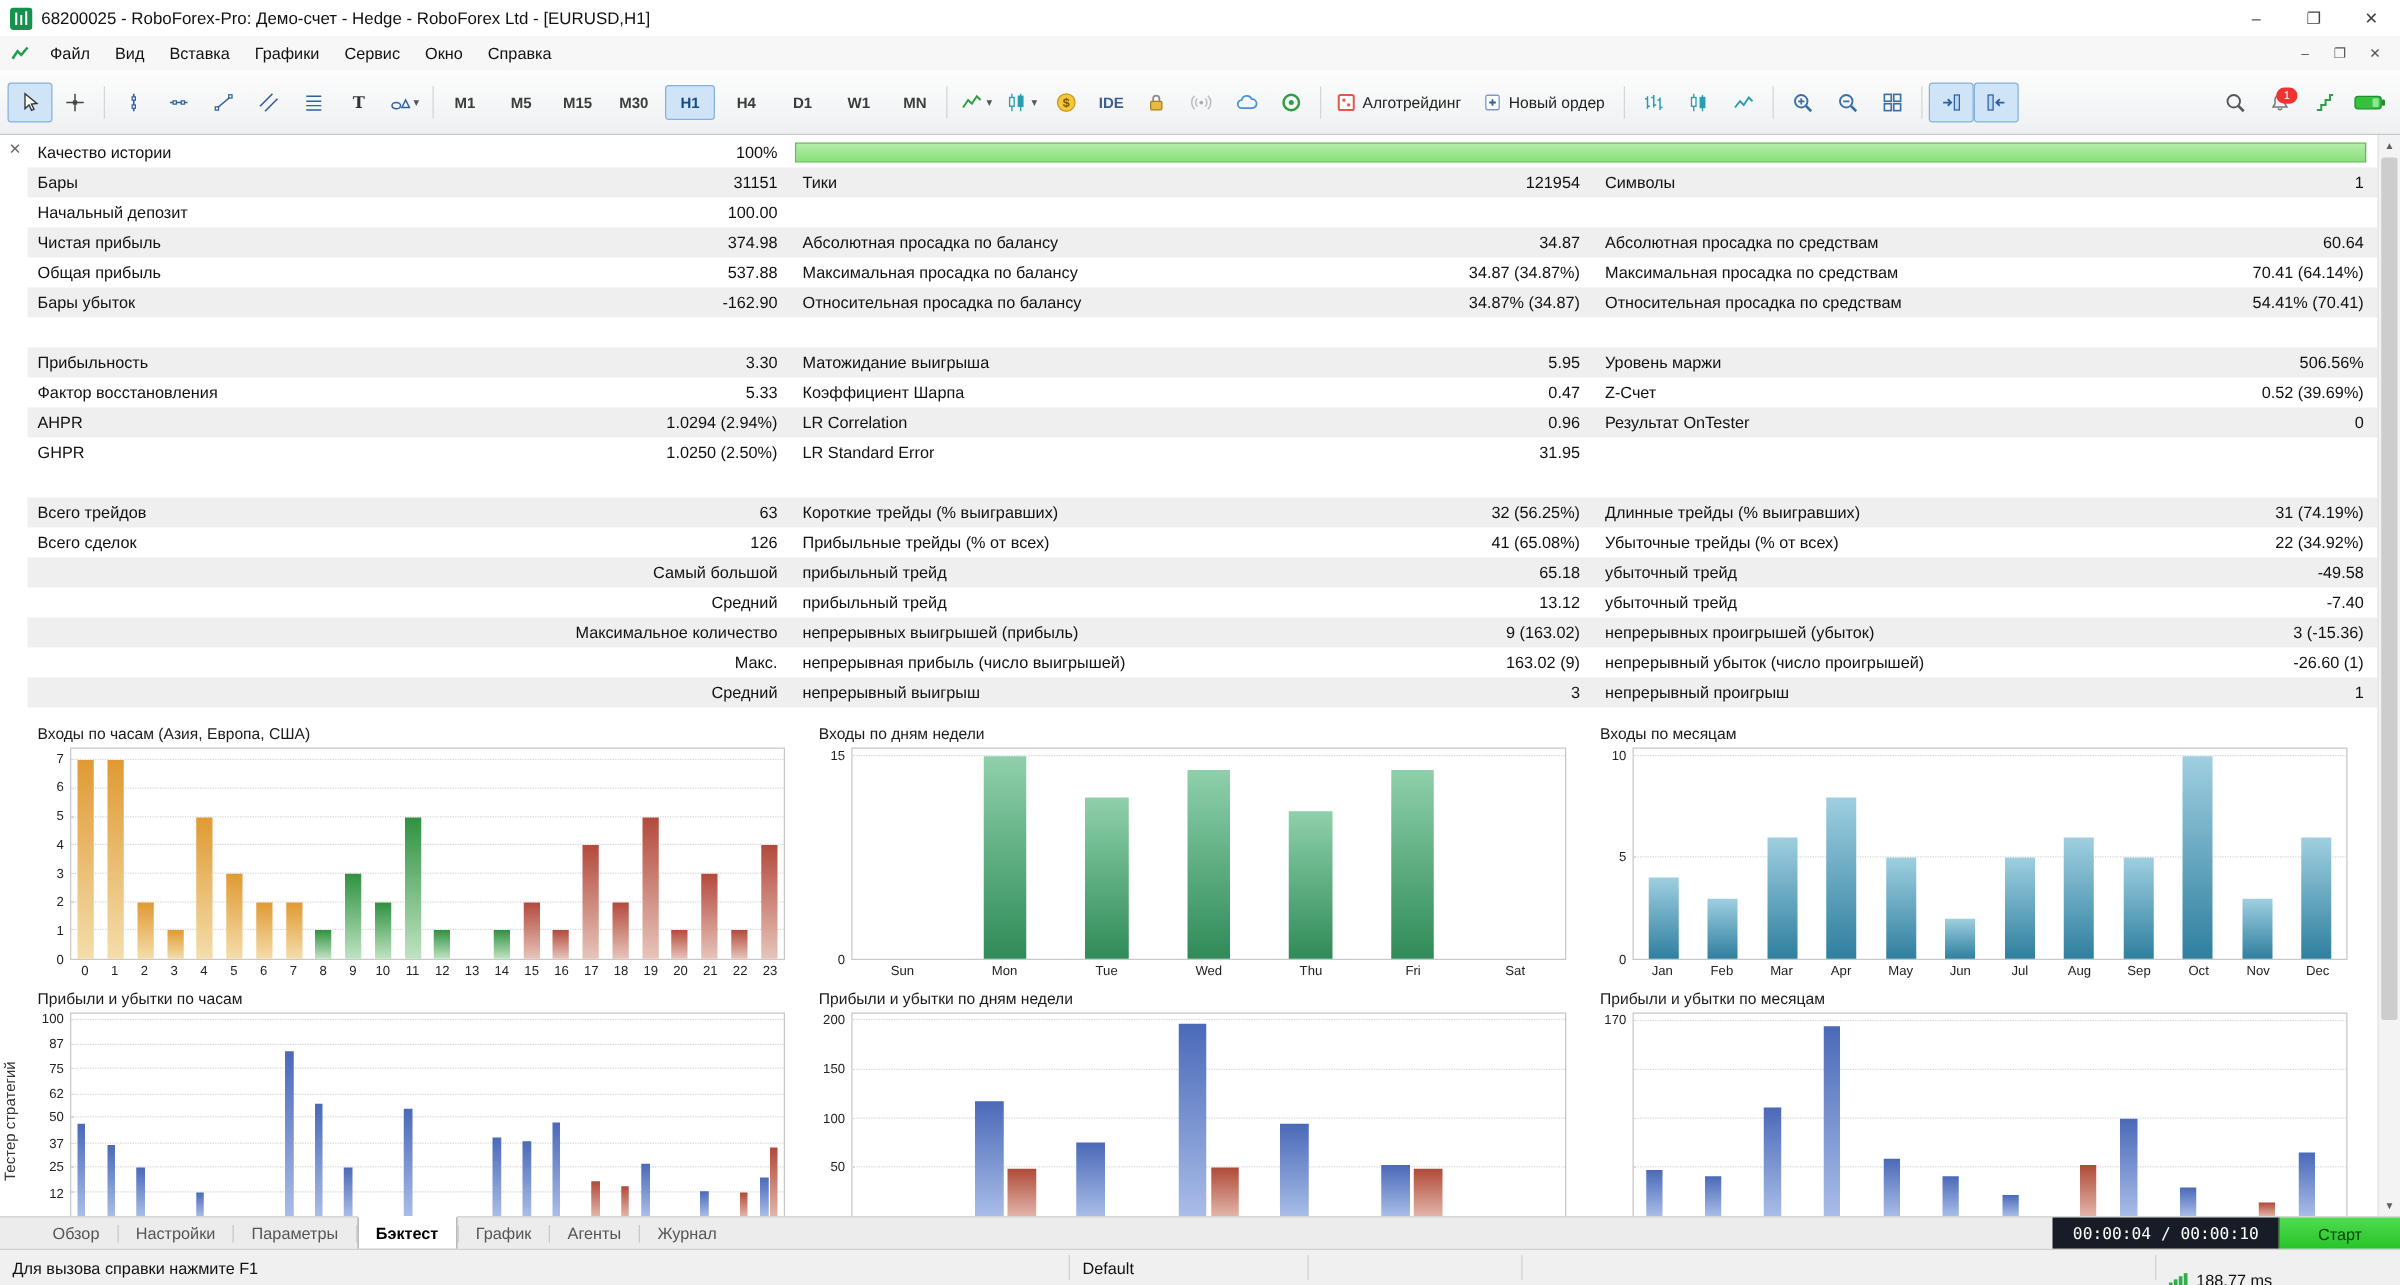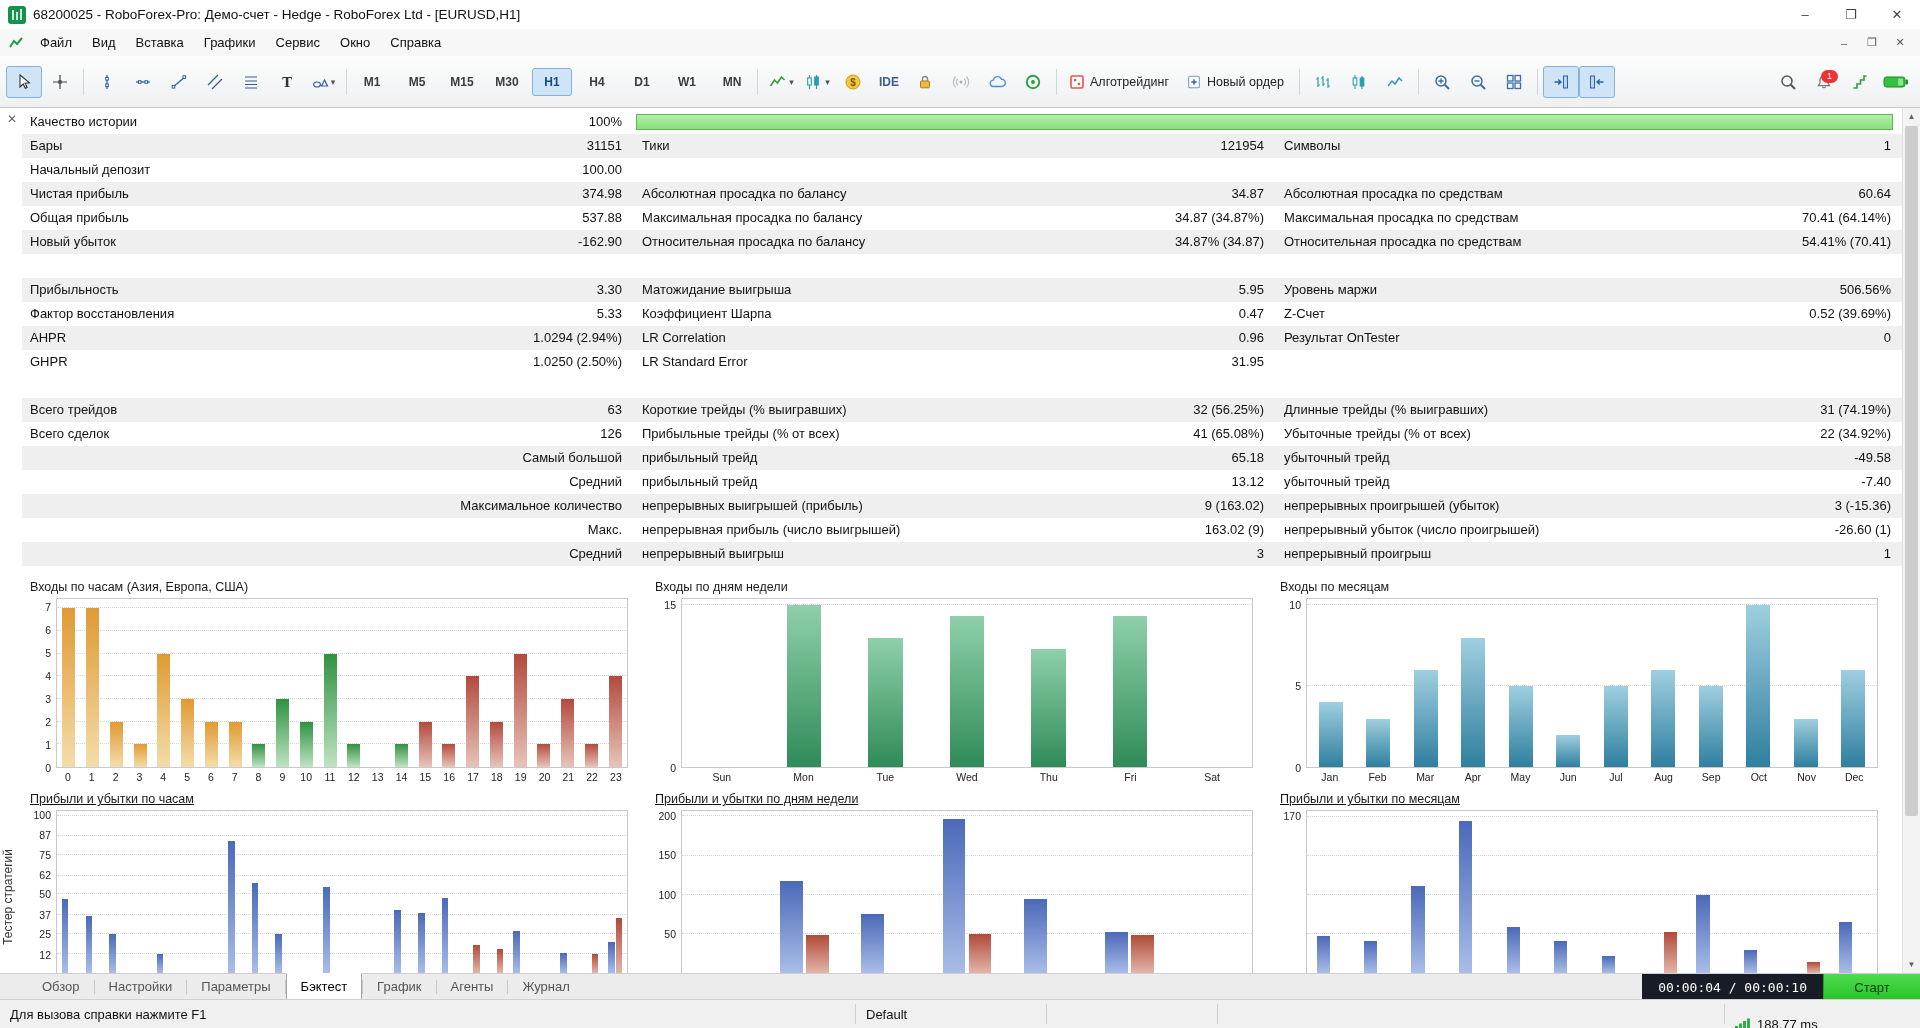--- a/index.html
+++ b/index.html
@@ -57,21 +57,21 @@
   .rrow.shade{background:#efefef;}
   .rrow.spacer{background:#fff;}
   .clab{padding-left:8px;overflow:hidden;white-space:nowrap;}
   .cval{padding-right:12px;text-align:right;overflow:hidden;white-space:nowrap;}
   .qbarwrap{grid-column:3 / -1;}
   .qbar{height:14px;margin:4px 10px 0 2px;background:linear-gradient(180deg,#b5eda9,#8ae07c);
         border:1px solid #5cb853;}
 
   
   .charts-row{display:grid;grid-template-columns:1fr 1fr 1fr;column-gap:23px;margin:14px 42px 0 26px;}
-  #charts-row2{margin-top:8px;text-decoration:underline;}
+  #charts-row2{margin-top:8px;}
   .chart-title{height:18px;font-size:12.5px;color:#1a1a1a;padding-left:4px;white-space:nowrap;}
   .chart-body{display:flex;}
   .chart-yaxis{width:30px;position:relative;flex:0 0 30px;}
   .chart-plot{flex:1;position:relative;border:1px solid #c8c8c8;background:#fff;}
   .ylab{position:absolute;right:5px;transform:translateY(50%);font-size:10.5px;color:#222;}
   .gridline{position:absolute;left:0;right:0;border-top:1px dotted #d6d6d6;}
   .bar{position:absolute;bottom:0;}
   .chart-xaxis{margin-left:30px;display:flex;height:16px;}
   .xlab{flex:1;text-align:center;font-size:10.5px;color:#222;padding-top:3px;white-space:nowrap;}
 
@@ -81,21 +81,21 @@
   .sarrow{position:absolute;left:0;width:17px;height:17px;display:flex;align-items:center;
           justify-content:center;font-size:8px;color:#606060;}
   #sthumb{position:absolute;left:2px;right:2px;top:18px;height:690px;background:#cdcdcd;border-radius:2px;}
 
   
   #tab-row{position:absolute;left:0;right:0;bottom:28px;height:27px;background:#ececec;
            border-top:1px solid #cfcfcf;display:flex;align-items:stretch;padding-left:28px;
            box-sizing:border-box;}
   .ttab{padding:0 14px;line-height:25px;font-size:13px;color:#555;}
   .ttab.active{background:#fff;border:1px solid #a5a5a5;border-top-color:#fff;margin-top:-1px;
-               color:#000;font-weight:normal;line-height:26px;}
+               color:#000;font-weight:bold;line-height:26px;}
   .tdiv{width:1px;background:#c8c8c8;margin:6px 0;}
   #timer-box{margin-left:auto;background:#171c26;color:#fff;display:flex;align-items:center;
              padding:0 16px;font-family:"DejaVu Sans Mono",monospace;font-size:13px;}
   #start-btn{width:96px;display:flex;align-items:center;justify-content:center;
              background:linear-gradient(#4fdc4f,#27c227);border-left:1px solid #1ea51e;
              color:#063d06;font-size:13px;}
 
   
   #status-bar{position:absolute;left:0;right:0;bottom:0;height:28px;background:#f0f0f0;
               border-top:1px solid #d0d0d0;display:flex;align-items:stretch;font-size:13px;}
@@ -404,21 +404,21 @@
         </div>
         <div class="rrow">
           <div class="clab">Общая прибыль</div>
           <div class="cval">537.88</div>
           <div class="clab">Максимальная просадка по балансу</div>
           <div class="cval">34.87 (34.87%)</div>
           <div class="clab">Максимальная просадка по средствам</div>
           <div class="cval">70.41 (64.14%)</div>
         </div>
         <div class="rrow shade">
-          <div class="clab">Новый убыток</div>
+          <div class="clab">Бары убыток</div>
           <div class="cval">-162.90</div>
           <div class="clab">Относительная просадка по балансу</div>
           <div class="cval">34.87% (34.87)</div>
           <div class="clab">Относительная просадка по средствам</div>
           <div class="cval">54.41% (70.41)</div>
         </div>
         <div class="rrow spacer"></div>
         <div class="rrow shade">
           <div class="clab">Прибыльность</div>
           <div class="cval">3.30</div>

